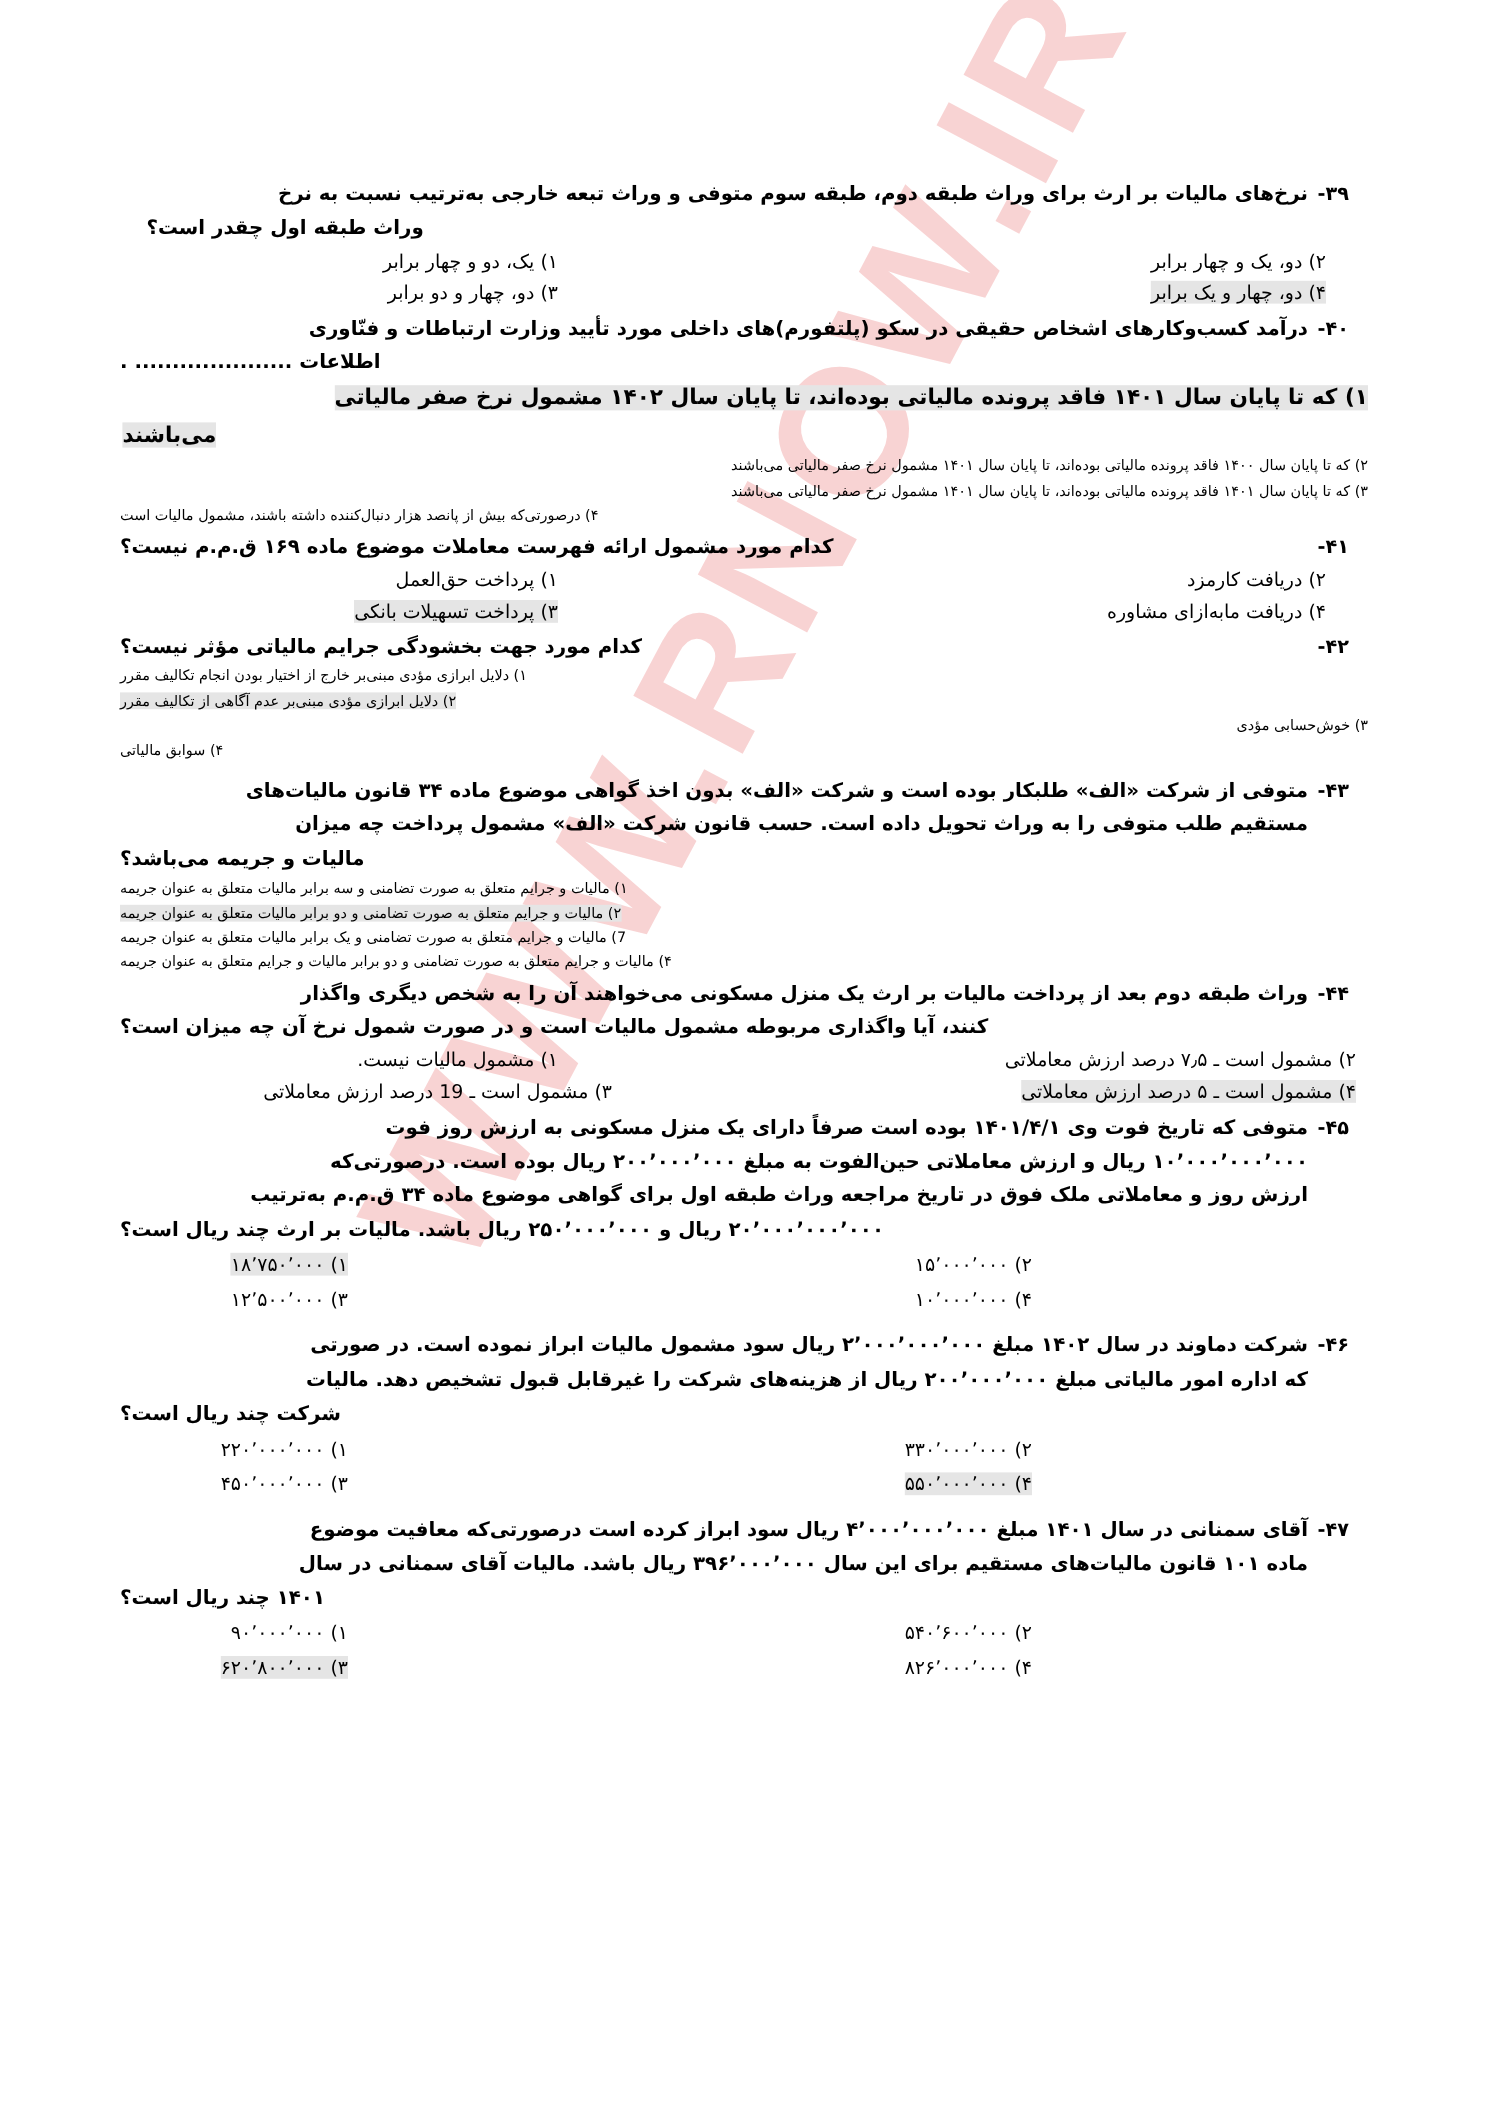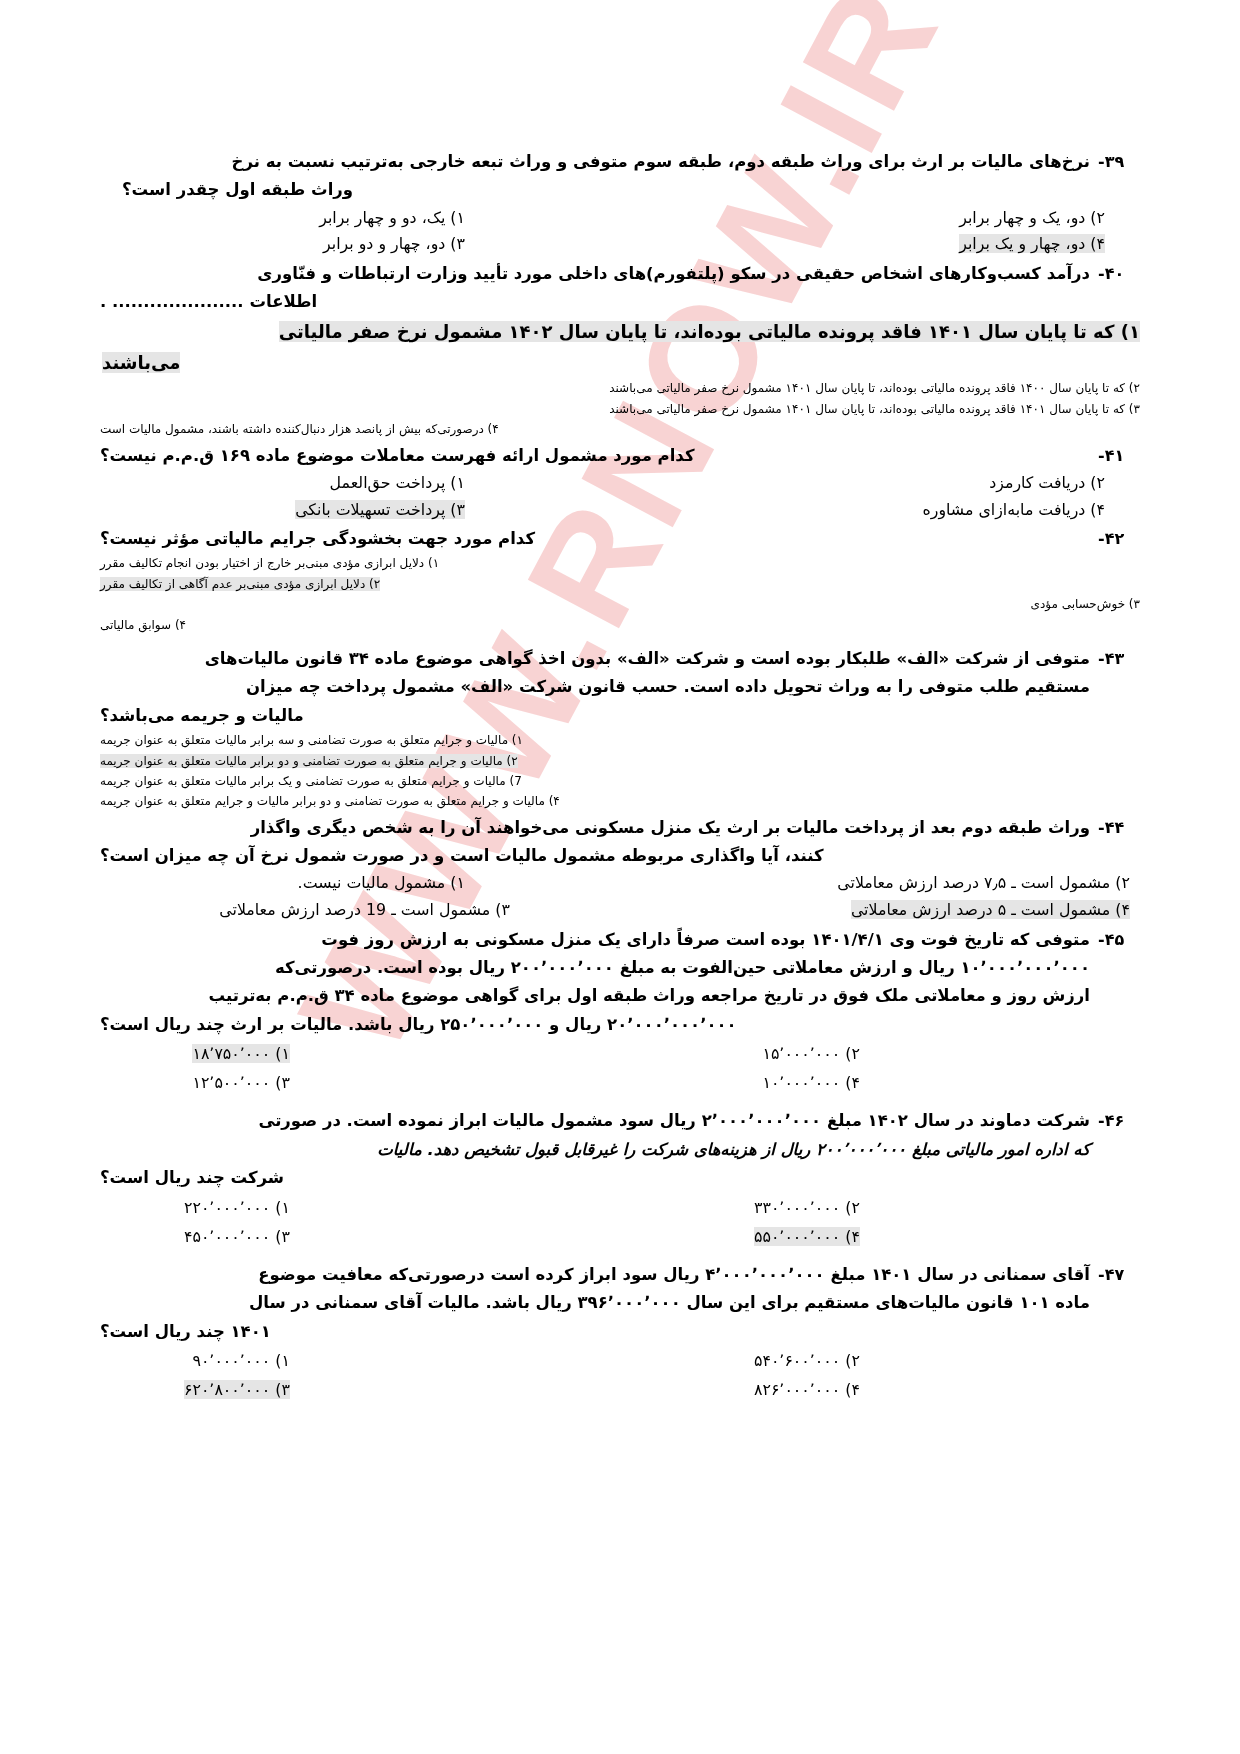--- a/index.html
+++ b/index.html
@@ -289,21 +289,21 @@
     </div>
   </div>
 
   <div class="spacer-sm"></div>
 
   <div class="q-block">
     <div class="q-head">
       <span class="q-num">۴۶-</span>
       <span class="q-text">
         <span>شرکت دماوند در سال ۱۴۰۲ مبلغ ۲٬۰۰۰٬۰۰۰٬۰۰۰ ریال سود مشمول مالیات ابراز نموده است. در صورتی</span>
-        <span style="display:block;font-style:italic;">که اداره امور مالیاتی مبلغ ۲۰۰٬۰۰۰٬۰۰۰ ریال از هزینه‌های شرکت را غیرقابل قبول تشخیص دهد. مالیات</span>
+        <span style="display:block;">که اداره امور مالیاتی مبلغ ۲۰۰٬۰۰۰٬۰۰۰ ریال از هزینه‌های شرکت را غیرقابل قبول تشخیص دهد. مالیات</span>
         <span style="display:block;text-align:left;">شرکت چند ریال است؟</span>
       </span>
     </div>
     <div class="num-opts">
       <div class="num-row">
         <div class="num-cell left"><span>۲) ۳۳۰٬۰۰۰٬۰۰۰</span></div>
         <div class="num-cell right"><span>۱) ۲۲۰٬۰۰۰٬۰۰۰</span></div>
       </div>
       <div class="num-row">
         <div class="num-cell left"><span class="hl">۴) ۵۵۰٬۰۰۰٬۰۰۰</span></div>

